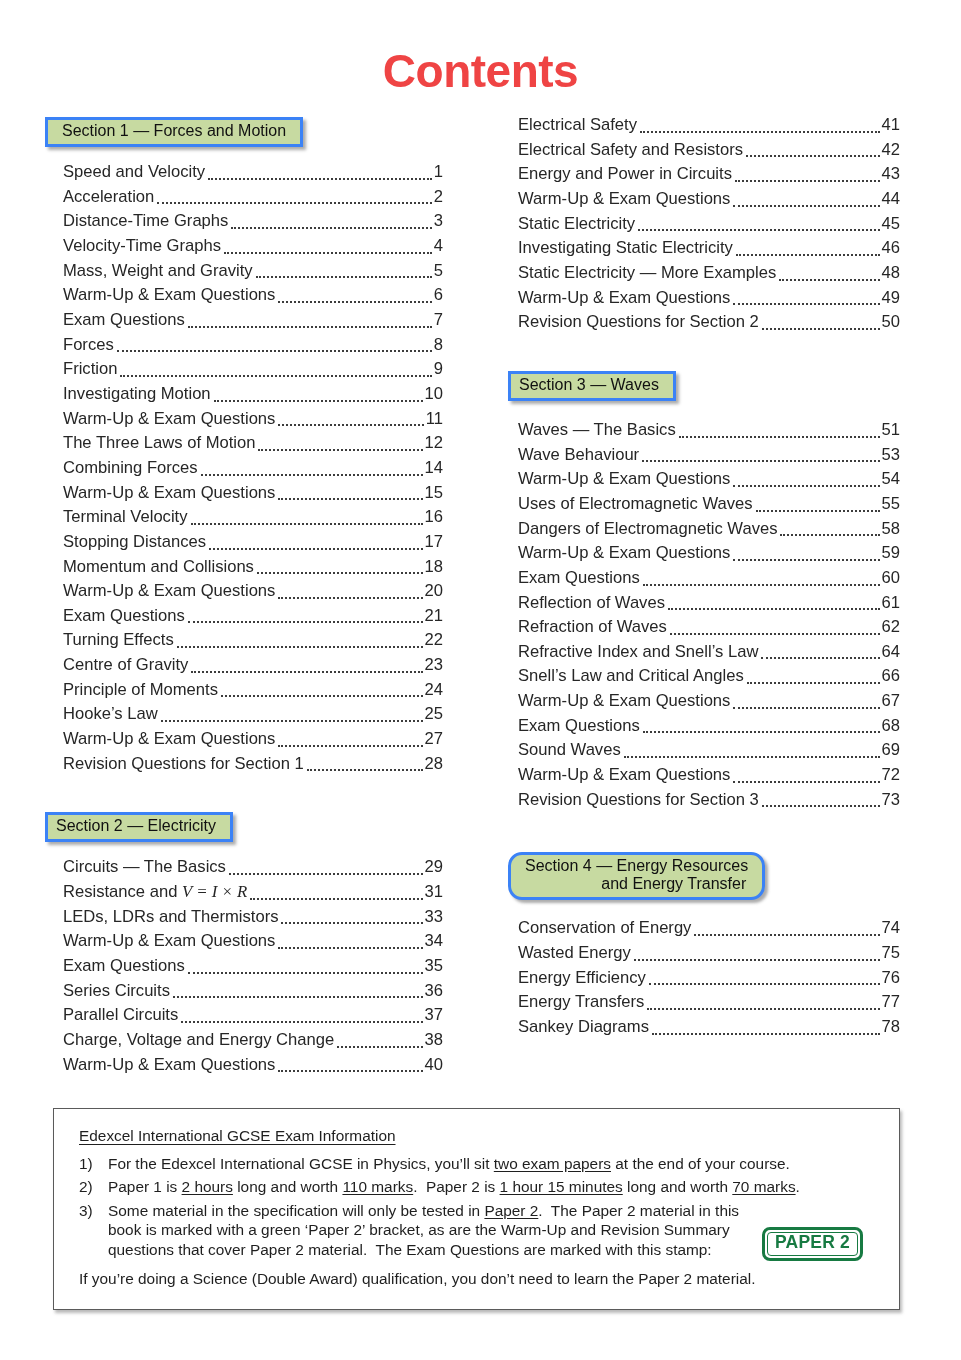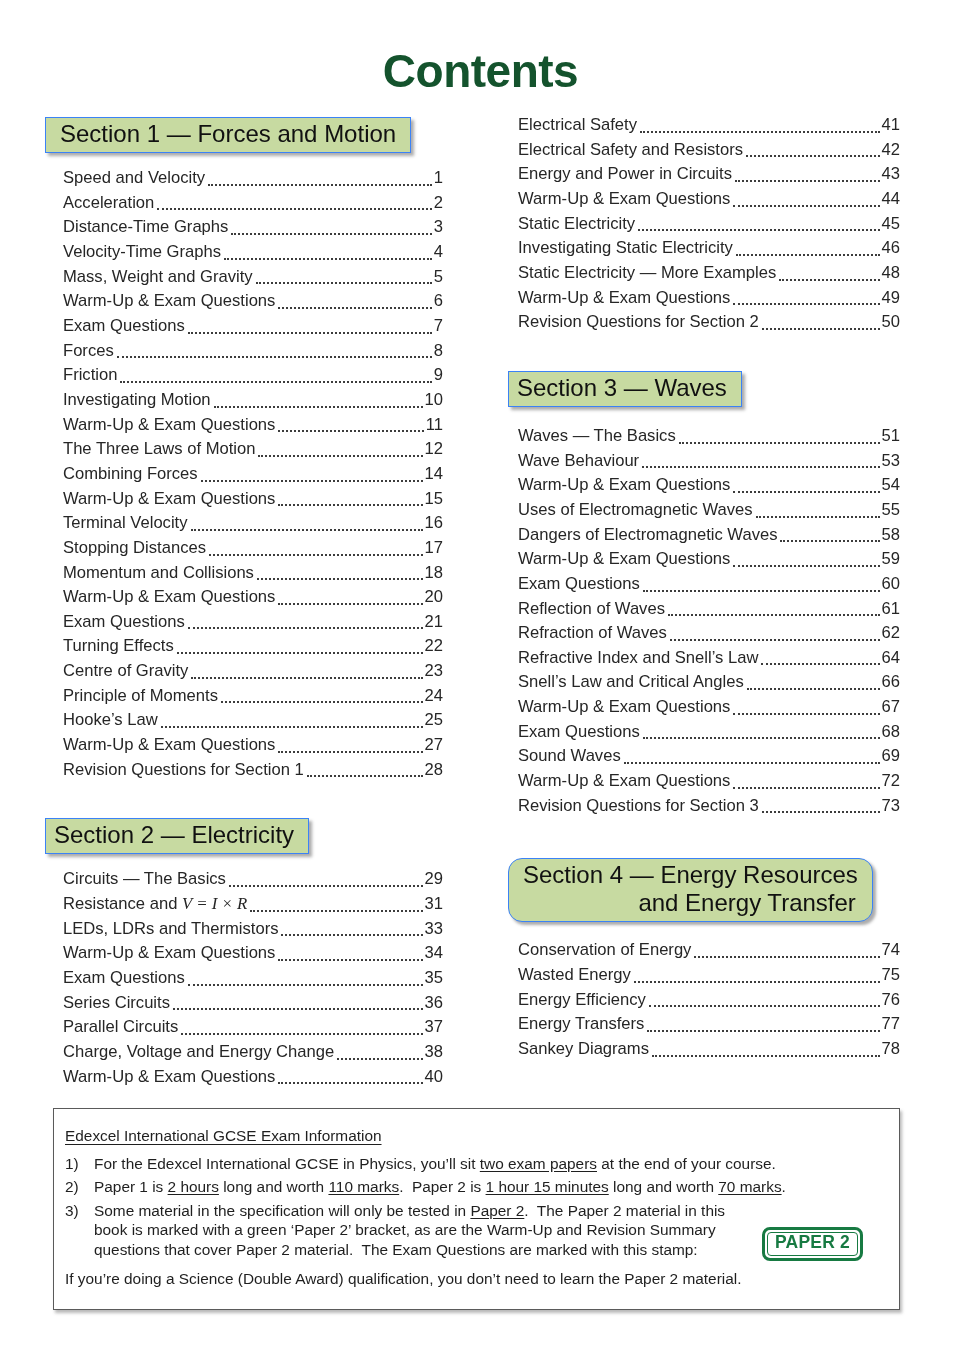--- a/index.html
+++ b/index.html
@@ -2,33 +2,33 @@
 <html style="--section_green: #c7daa1; --stamp_green: #177a42;"><head>
 <meta charset="utf-8">
 <style>
   html,body{margin:0;padding:0;}
   body{
     width:961px;height:1360px;position:relative;background:#ffffff;overflow:hidden;
     font-family:"Liberation Sans", sans-serif;color:#1f1f1f;
   }
   .page-title{
     position:absolute;top:44px;left:0;right:0;text-align:center;
-    font-size:46px;font-weight:bold;color:#14532d;letter-spacing:-0.5px;
+    font-size:46px;font-weight:bold;color:#ef4444;letter-spacing:-0.5px;
   }
   .col{position:absolute;}
   .col-left{left:45px;top:117px;width:399px;}
   .col-right{left:508px;top:113px;width:393px;}
 
   .sec-box{
     display:inline-block;
     background:var(--section_green,#c7daa1);
-    border:1px solid #3b82f6;
+    border:3px solid #3b82f6;
     box-shadow:3px 3px 3px rgba(70,70,70,0.45);
     padding:2px 14px 4px 14px;
-    font-size:24px;color:#111;
+    font-size:16px;color:#111;
   }
   .sec-line2{display:block;text-align:right;padding-right:2px;}
 
   .entries{line-height:24.66px;font-size:16.6px;color:#262626;}
   .col-left .entries{margin-left:18px;width:380px;}
   .col-right .entries{margin-left:10px;width:382px;}
   .row{display:flex;}
   .lbl{white-space:pre;}
   .math{font-style:italic;font-family:"Liberation Serif", serif;font-size:16.8px;}
   .dots{flex:1;border-bottom:2px dotted #3c3c3c;margin:0 2px 5px 3px;}
@@ -38,21 +38,21 @@
   .mt14{margin-top:17px;}
   .mt15{margin-top:13px;text-align:center;}
   .mt16{margin-top:16px;}
   .mt36{margin-top:36px;padding-left:8px;}
   .mt40{margin-top:40px;border-radius:14px;}
 
   .info-box{
     position:absolute;left:53px;top:1108px;width:847px;height:202px;
     box-sizing:border-box;border:1.5px solid #5a5a5a;
     box-shadow:2px 3px 3px rgba(80,80,80,0.4);
-    padding:17px 20px 0 11px;
+    padding:17px 20px 0 25px;
     font-size:15.4px;line-height:19.6px;color:#1f1f1f;
     overflow:hidden;
   }
   .info-heading{text-decoration:underline;text-underline-offset:3px;margin-bottom:8px;}
   .info-item{display:flex;margin-top:4px;}
   .info-num{flex:none;width:29px;}
   .info-text{flex:1;white-space:pre-wrap;}
   .info-item-3 .info-text{margin-right:128px;}
   .u{text-decoration:underline;text-underline-offset:2px;}
   .footnote{margin-top:9px;text-align:left;}

